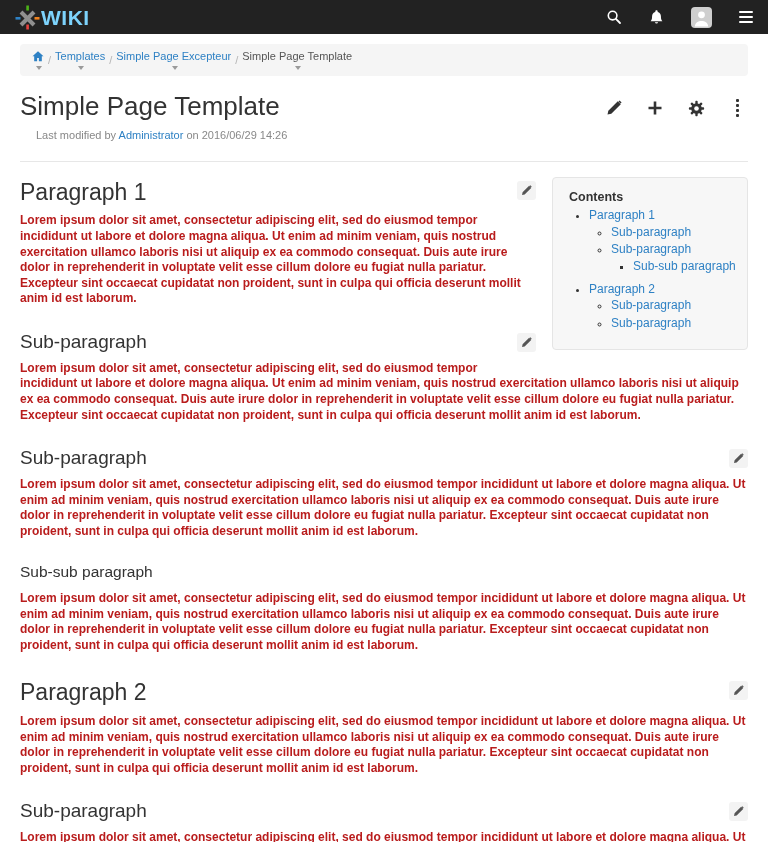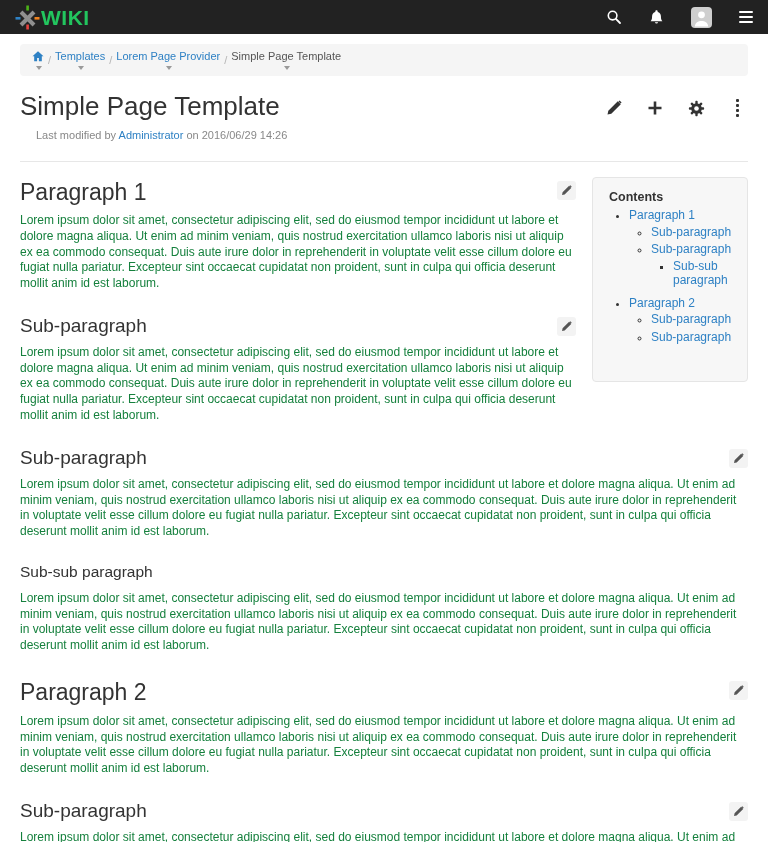--- a/index.html
+++ b/index.html
@@ -13,21 +13,21 @@
   }
   a { text-decoration: none; cursor: pointer; }
 
   
   .navbar {
     height: 34px; background: #222; flex: 0 0 34px;
     display: flex; align-items: center; justify-content: space-between;
     padding: 0 15px;
   }
   .logo { display: flex; align-items: center; gap: 1px; cursor: pointer; }
-  .logo-text { color: #22c55e; font-size: 21px; font-weight: 700; letter-spacing: 0.5px; line-height: 1; }
+  .logo-text { color: #7dd3fc; font-size: 21px; font-weight: 700; letter-spacing: 0.5px; line-height: 1; }
   .nav-icons { display: flex; align-items: center; gap: 27px; }
   .nav-icon { display: inline-flex; align-items: center; justify-content: center; cursor: pointer; }
   .hamburger { display: inline-flex; flex-direction: column; gap: 3px; cursor: pointer; }
   .hamburger i { display: block; width: 14px; height: 2px; background: #fff; border-radius: 1px; }
 
   
   .breadcrumb {
     margin: 10px 20px 0; background: #f5f5f5; border-radius: 4px;
     padding: 6px 12px; font-size: 11px; color: #999;
     display: flex; align-items: center; flex-wrap: wrap; gap: 4px;
@@ -53,38 +53,38 @@
   .byline { margin: 7px 36px 0; font-size: 11px; color: #888; }
   .byline a { color: #2e81c4; }
 
   hr.rule { border: none; border-top: 1px solid #e7e7e7; margin: 20px 20px 0; }
 
   
   .content { margin: 0 20px; font-size: 12px; }
   .content::after { content: ""; display: block; clear: both; }
 
   .toc {
-    float: right; width: 156px; background: #f7f7f7;
+    float: right; width: 196px; background: #f7f7f7;
     border: 1px solid #e5e5e5; border-radius: 4px;
-    margin: 15px 0 12px 16px; padding: 12px 8px 32px 16px;
+    margin: 15px 0 12px 16px; padding: 12px 8px 14px 16px;
     font-size: 12px;
   }
   .toc-title { font-weight: 700; font-size: 12.5px; color: #333; margin-bottom: 3px; }
   .toc ul { margin: 0; padding-left: 20px; }
   .toc ul ul { padding-left: 22px; }
   .toc li { margin: 1.5px 0; line-height: 1.18; padding: 1px 0; }
   .toc a { color: #2e81c4; }
   .toc li::marker { color: #333; font-size: 11px; }
 
   .section-h { font-weight: 400; color: #333; line-height: 1.2; }
   h1.section-h { font-size: 23px; margin: 26px 0 7px; }
   h1.section-h.first { margin-top: 17px; }
   h2.section-h { font-size: 19px; margin: 24px 0 7px; }
   h3.section-h { font-size: 15.5px; margin: 24px 0 9px; }
-  .section-body { margin: 0; line-height: 1.3; font-size: 12px; color: #15803d; }
+  .section-body { margin: 0; line-height: 1.3; font-size: 12px; color: #b91c1c; font-weight: bold; }
 
   .edit-btn {
     float: right; width: 19px; height: 19px; margin-left: 10px; margin-top: 2px;
     background: #f3f3f3; border-radius: 3px;
     display: inline-flex; align-items: center; justify-content: center;
     cursor: pointer;
   }
 </style>
 </head>
 <body>
@@ -142,21 +142,21 @@
       </span>
       <span class="caret"></span>
     </span>
     <span class="crumb-sep">/</span>
     <span class="crumb">
       <a class="">Templates</a>
       <span class="caret"></span>
     </span>
     <span class="crumb-sep">/</span>
     <span class="crumb">
-      <a class="">Lorem Page Provider</a>
+      <a class="">Simple Page Excepteur</a>
       <span class="caret"></span>
     </span>
     <span class="crumb-sep">/</span>
     <span class="crumb">
       <span class="current">Simple Page Template</span>
       <span class="caret"></span>
     </span>
   </nav>
 
 <div class="title-row">

